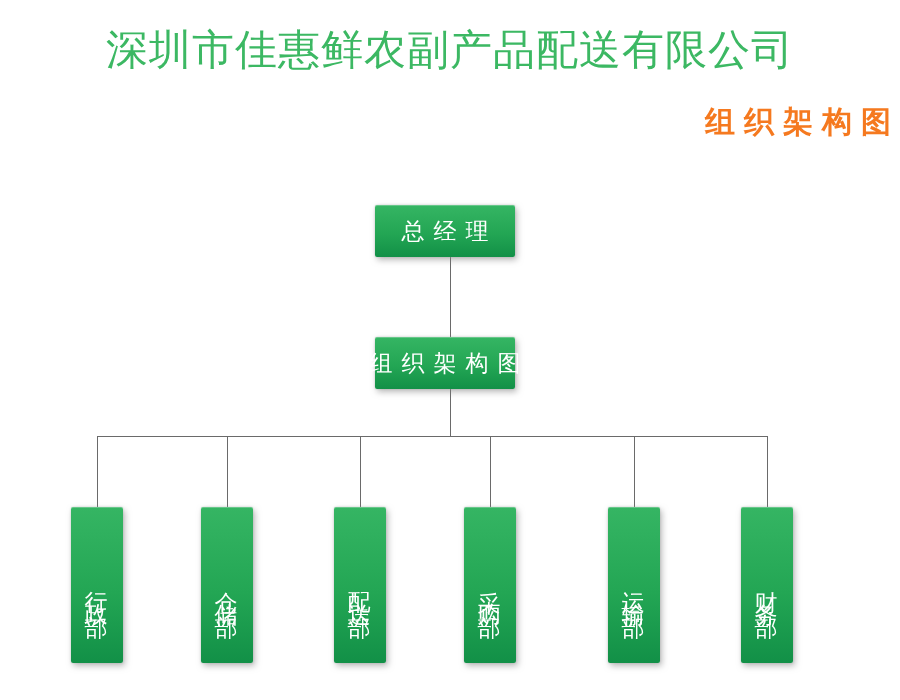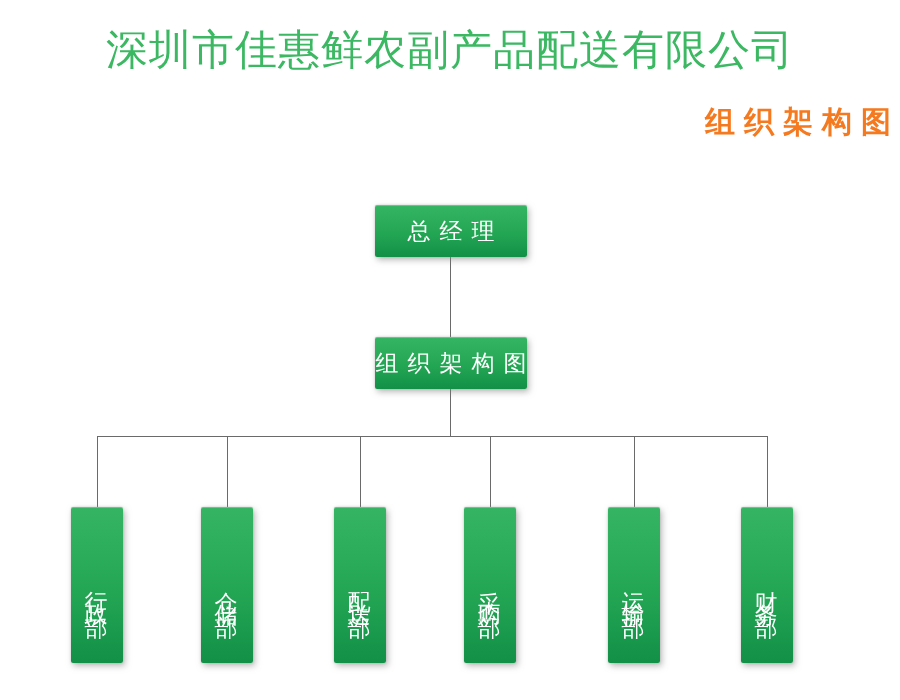--- a/index.html
+++ b/index.html
@@ -45,21 +45,21 @@
     background: linear-gradient(to bottom, #35b563 0%, #23a654 55%, #129047 100%);
     border-radius: 2px;
     box-shadow: 2px 3px 6px rgba(130,130,130,0.55), 0 0 2px rgba(170,170,170,0.6),
                 inset 0 1px 0 rgba(255,255,255,0.25);
     display: flex;
     align-items: center;
     justify-content: center;
   }
   .node-mgr {
     left: 375px;
-    width: 152px;
+    width: 140px;
     height: 52px;
   }
   .mgr-label {
     color: #ffffff;
     font-size: 23px;
     letter-spacing: 9px;
     margin-right: -9px;
     white-space: nowrap;
   }
   .node-dept {

